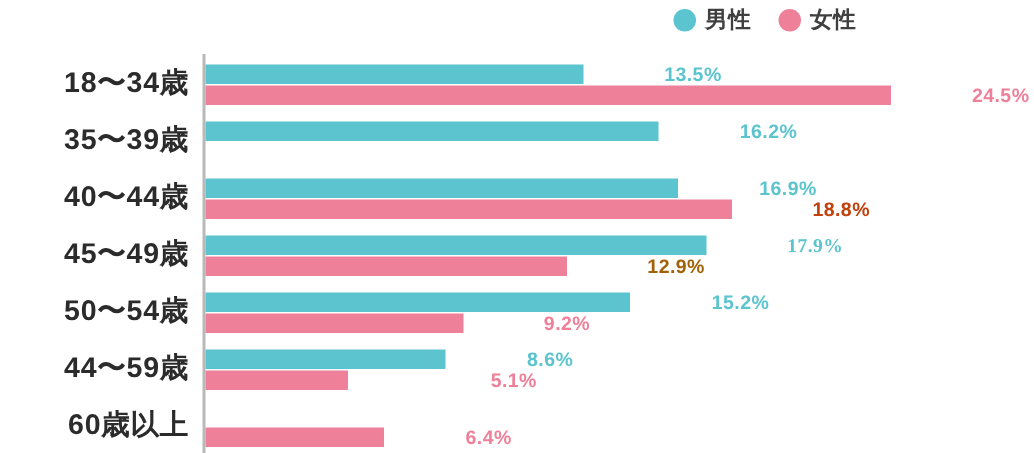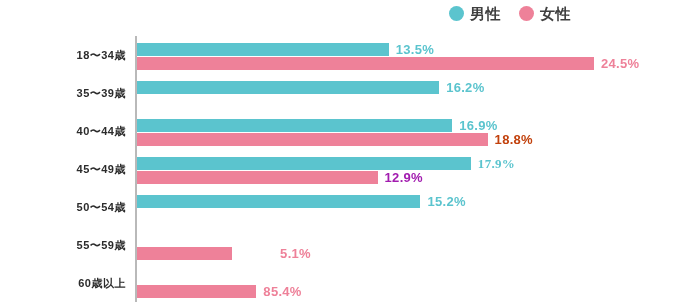--- a/index.html
+++ b/index.html
@@ -78,32 +78,33 @@
   }
   .cat-label {
     position: absolute;
     left: 0;
     top: 0;
     width: 126px;
     height: 38px;
     display: flex;
     align-items: center;
     justify-content: flex-end;
-    font-size: 11px;
+    font-size: 19px;
     font-weight: bold;
     color: #2b2b2b;
     letter-spacing: 0.5px;
     white-space: nowrap;
   }
   .bar-wrap {
     position: absolute;
     left: 137px;
     height: 17px;
     display: flex;
     align-items: center;
+    gap: 47px;
   }
   .bar-wrap.male  { top: 5px; }
   .bar-wrap.female{ top: 19px; }
   .bar {
     height: 13px;
     display: block;
   }
   .bar-value {
     font-size: 13px;
     font-weight: bold;
@@ -162,40 +163,48 @@
           </div>
         </div>
         <div class="row-group">
           <div class="cat-label">45〜49歳</div>
           <div class="bar-wrap male">
             <span class="bar" style="width: 333.835px; background: rgb(91, 196, 206);"></span>
             <span class="bar-value" style="color: rgb(91, 196, 206); font-family: Liberation Serif, serif;">17.9%</span>
           </div>
           <div class="bar-wrap female">
             <span class="bar" style="width: 240.585px; background: rgb(238, 129, 153);"></span>
-            <span class="bar-value" style="color: #a21caf;">12.9%</span>
+            <span class="bar-value" style="color: #a16207;">12.9%</span>
           </div>
         </div>
         <div class="row-group">
           <div class="cat-label">50〜54歳</div>
           <div class="bar-wrap male">
             <span class="bar" style="width: 283.48px; background: rgb(91, 196, 206);"></span>
             <span class="bar-value" style="color: rgb(91, 196, 206); text-align: right;">15.2%</span>
           </div>
-        </div>
-        <div class="row-group">
-          <div class="cat-label">55〜59歳</div>
+          <div class="bar-wrap female">
+            <span class="bar" style="width: 171.58px; background: rgb(238, 129, 153);"></span>
+            <span class="bar-value" style="color: rgb(238, 129, 153);">9.2%</span>
+          </div>
+        </div>
+        <div class="row-group">
+          <div class="cat-label">44〜59歳</div>
+          <div class="bar-wrap male">
+            <span class="bar" style="width: 160.39px; background: rgb(91, 196, 206);"></span>
+            <span class="bar-value" style="color: rgb(91, 196, 206);">8.6%</span>
+          </div>
           <div class="bar-wrap female">
             <span class="bar" style="width: 95.115px; background: rgb(238, 129, 153);"></span>
             <span class="bar-value" style="color: rgb(238, 129, 153); margin-left: 48px;">5.1%</span>
           </div>
         </div>
         <div class="row-group">
           <div class="cat-label">60歳以上</div>
           <div class="bar-wrap female">
             <span class="bar" style="width: 119.36px; background: rgb(238, 129, 153);"></span>
-            <span class="bar-value" style="color: rgb(238, 129, 153);">85.4%</span>
+            <span class="bar-value" style="color: rgb(238, 129, 153);">6.4%</span>
           </div>
         </div>
       </div>
   </div>
 
 </div>
 
 </body></html>

